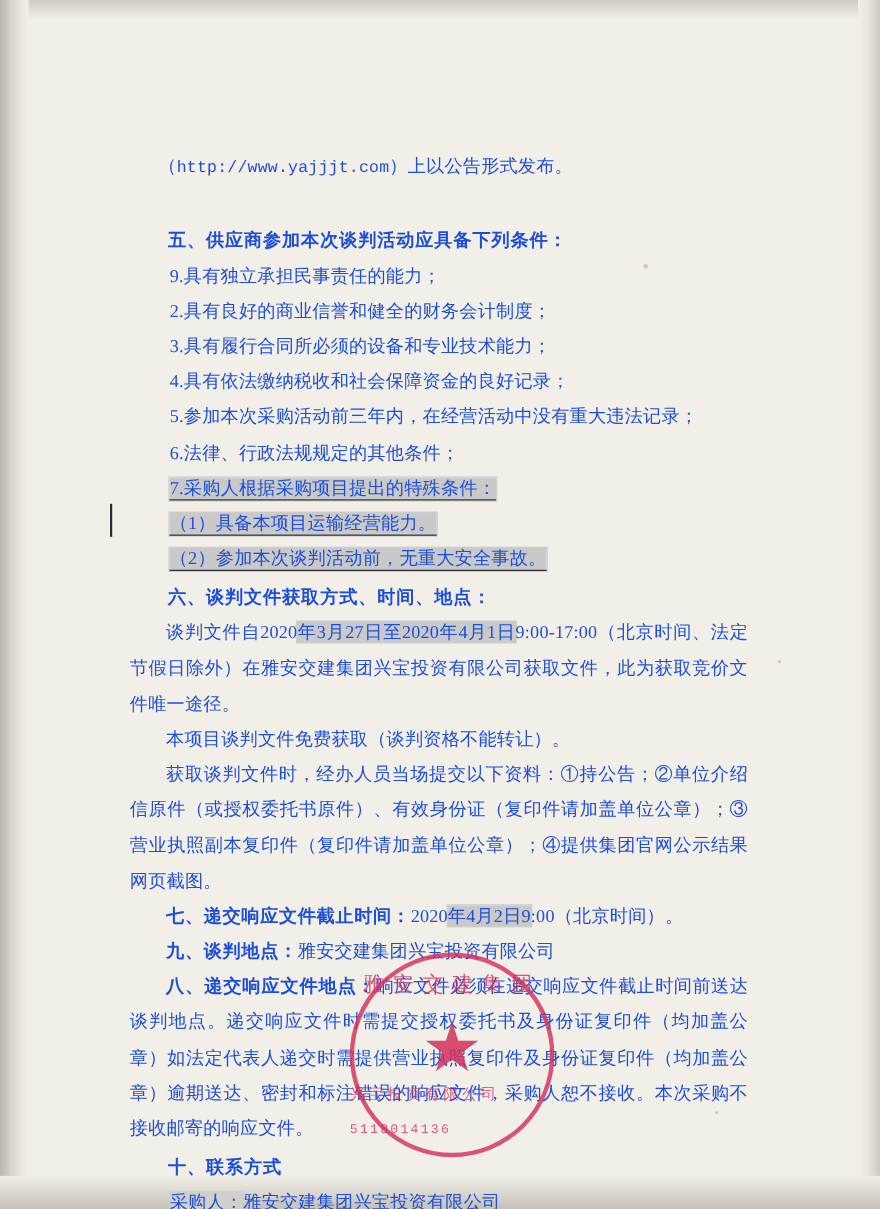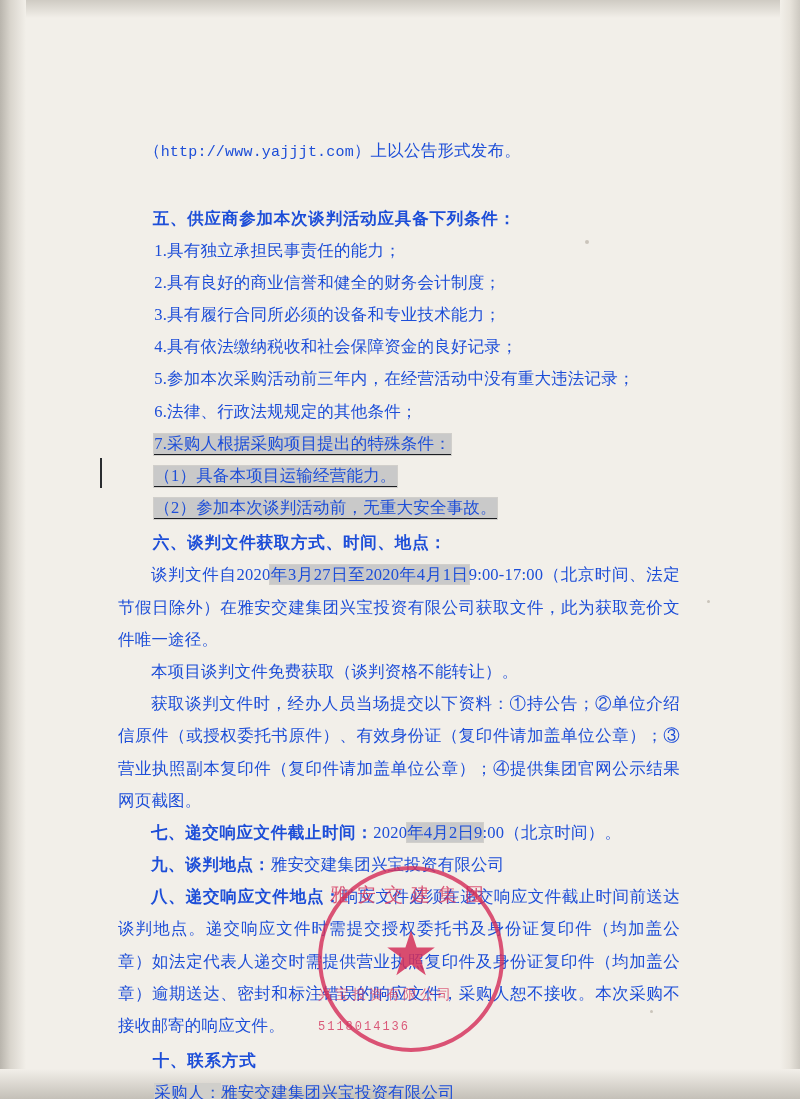--- a/index.html
+++ b/index.html
@@ -179,21 +179,21 @@
 
   <div id="margin-mark"></div>
 
   <div id="content">
 
     <div class="line">
       <span>（</span><span class="mono-link">http://www.yajjjt.com</span><span>）上以公告形式发布。</span>
     </div>
 
     <div class="section-head">五、供应商参加本次谈判活动应具备下列条件：</div>
-    <div class="indent-head">1.具有独立承担民事责任的能力；</div>
+    <div class="indent-head">9.具有独立承担民事责任的能力；</div>
     <div class="indent-head">2.具有良好的商业信誉和健全的财务会计制度；</div>
     <div class="indent-head">3.具有履行合同所必须的设备和专业技术能力；</div>
     <div class="indent-head">4.具有依法缴纳税收和社会保障资金的良好记录；</div>
     <div class="indent-head">5.参加本次采购活动前三年内，在经营活动中没有重大违法记录；</div>
     <div class="indent-head">6.法律、行政法规规定的其他条件；</div>
     <div class="indent-head">
       <span class="hl underline">7.采购人根据采购项目提出的特殊条件：</span>
     </div>
     <div class="indent-head">
       <span class="hl underline">（1）具备本项目运输经营能力。</span>

